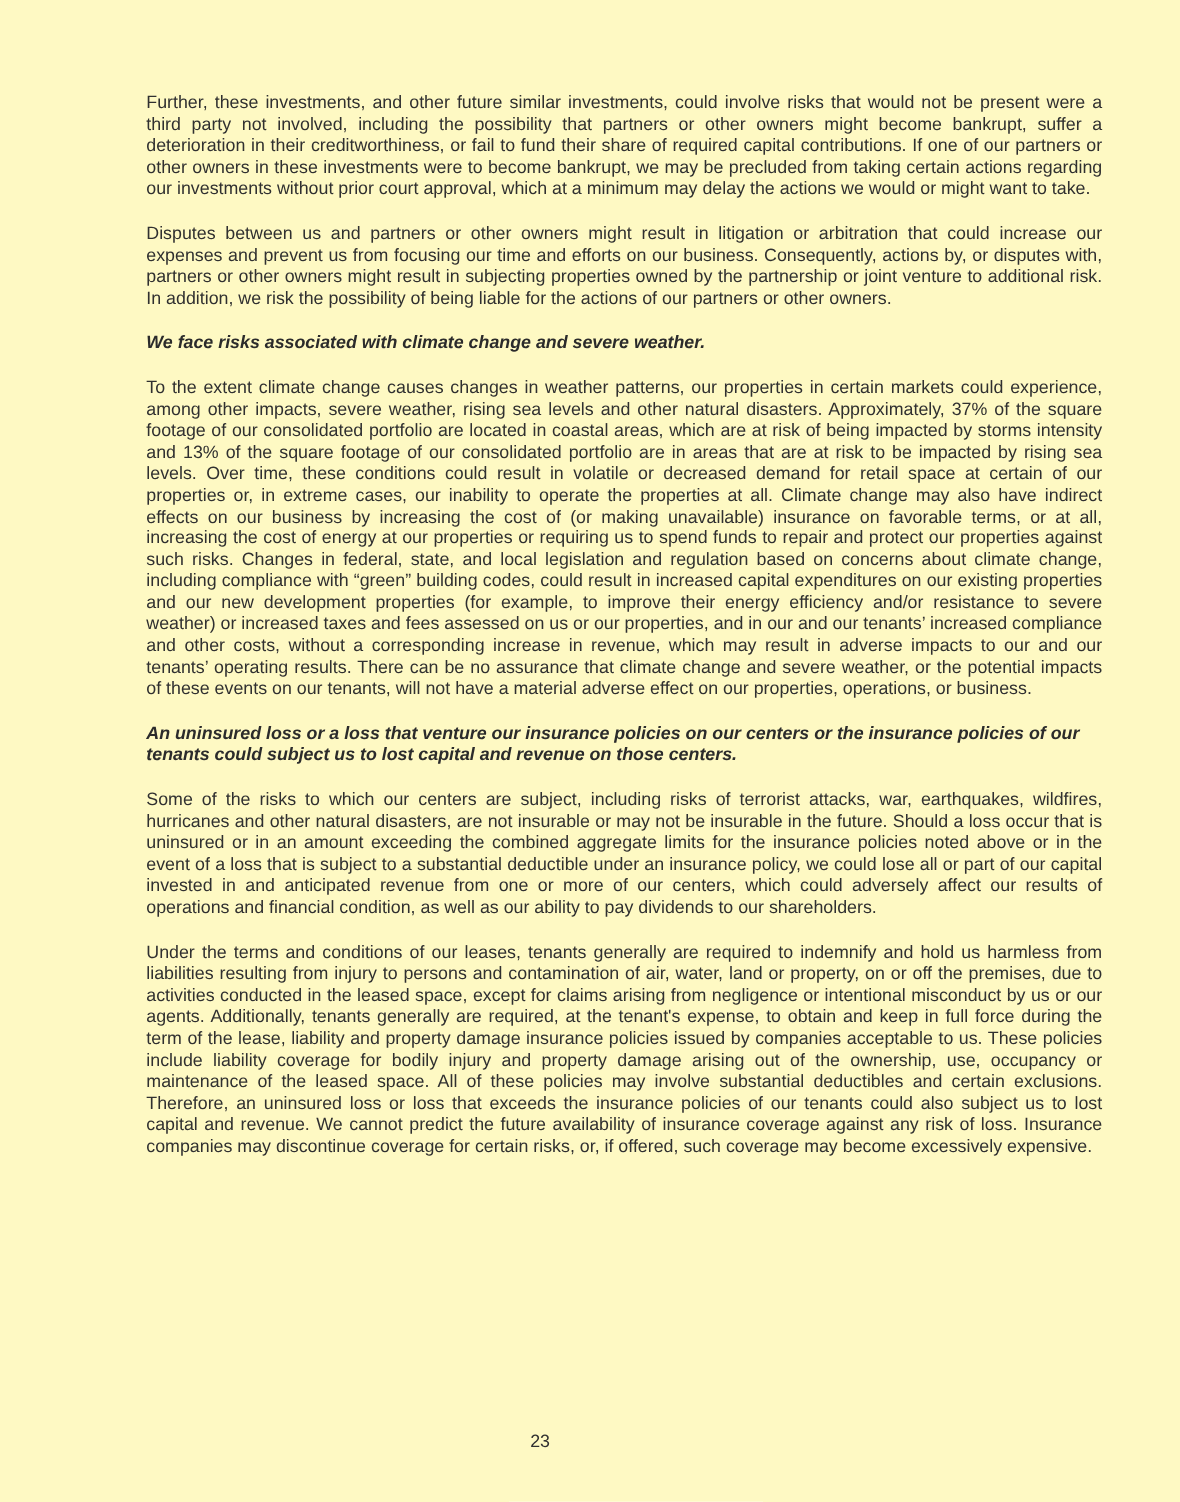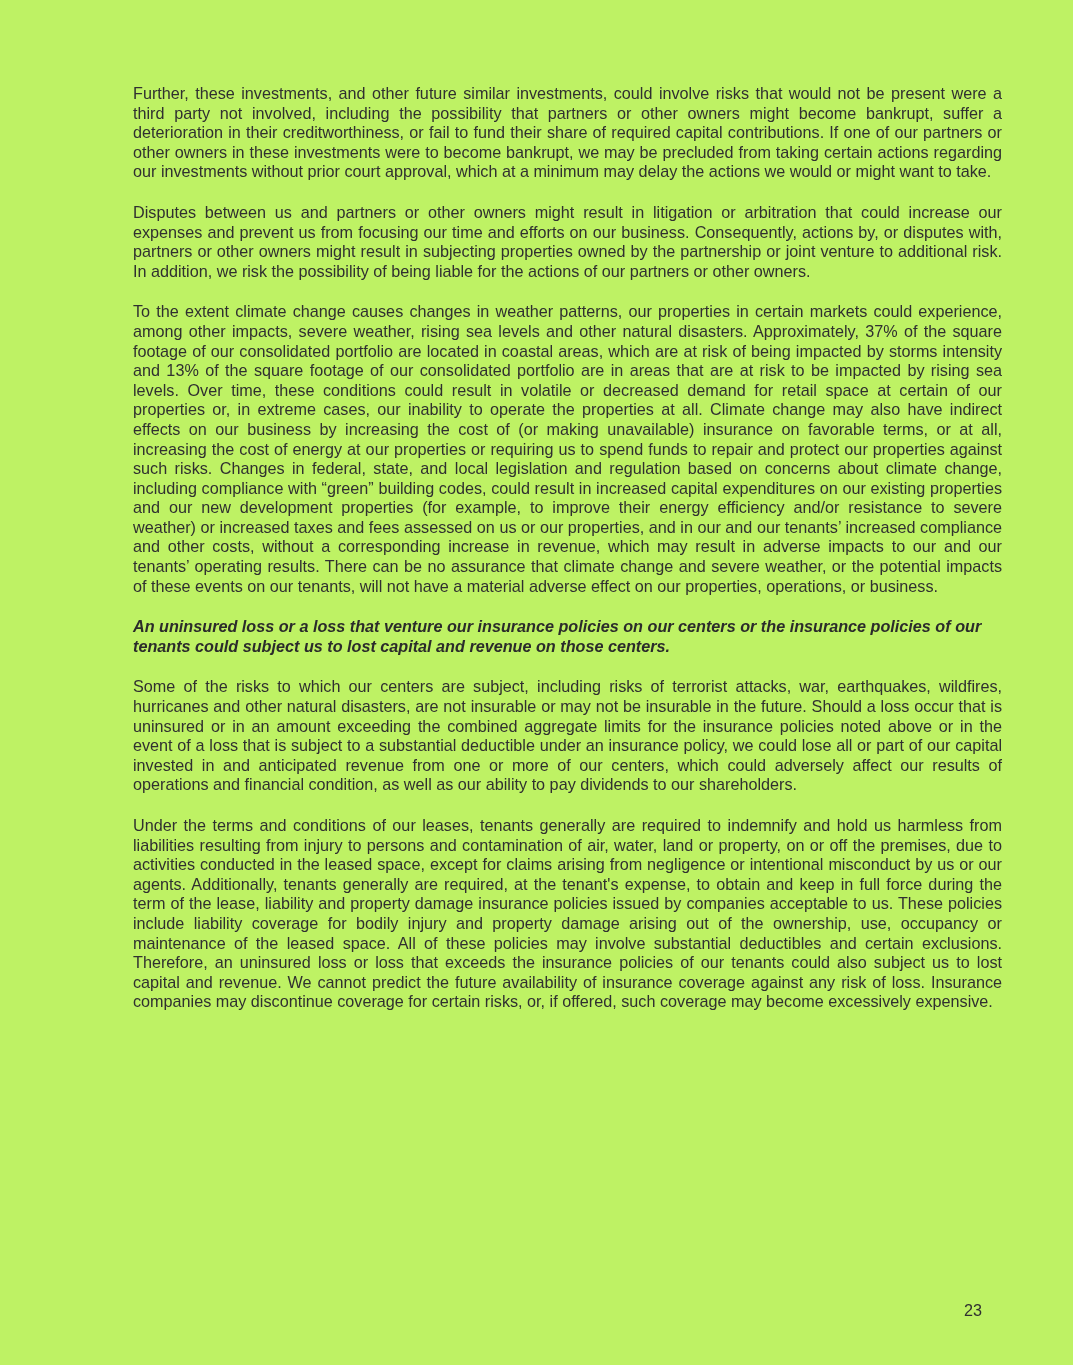--- a/index.html
+++ b/index.html
@@ -10,21 +10,21 @@
     width: 1073px;
     height: 1365px;
     background: #ffffff;
     position: relative;
     font-family: "Liberation Sans", sans-serif;
     overflow: hidden;
   }
   .page {
     position: absolute;
     inset: 0;
-    background: #bef264;
+    background: #fef9c3;
   }
   .content {
     position: absolute;
     left: 133px;
     top: 84px;
     width: 869px;
     color: #303030;
   }
   .para {
     font-size: 16.2px;
@@ -39,35 +39,36 @@
     font-style: italic;
     text-align: left;
     margin: 0 0 21px 0;
     color: #2b2b2b;
   }
   .page-footer {
     position: absolute;
     top: 1301px;
     left: 0;
     width: 982px;
-    text-align: right;
+    text-align: center;
     font-size: 16.2px;
     line-height: 19.6px;
     color: #303030;
   }
 </style>
 </head>
 <body>
 
 <div class="page">
   <main class="content">
     <p class="para">Further, these investments, and other future similar investments, could involve risks that would not be present were a third party not involved, including the possibility that partners or other owners might become bankrupt, suffer a deterioration in their creditworthiness, or fail to fund their share of required capital contributions. If one of our partners or other owners in these investments were to become bankrupt, we may be precluded from taking certain actions regarding our investments without prior court approval, which at a minimum may delay the actions we would or might want to take.</p>
 
     <p class="para">Disputes between us and partners or other owners might result in litigation or arbitration that could increase our expenses and prevent us from focusing our time and efforts on our business. Consequently, actions by, or disputes with, partners or other owners might result in subjecting properties owned by the partnership or joint venture to additional risk. In addition, we risk the possibility of being liable for the actions of our partners or other owners.</p>
 
+    <h2 class="heading">We face risks associated with climate change and severe weather.</h2>
 
     <p class="para">To the extent climate change causes changes in weather patterns, our properties in certain markets could experience, among other impacts, severe weather, rising sea levels and other natural disasters. Approximately, 37% of the square footage of our consolidated portfolio are located in coastal areas, which are at risk of being impacted by storms intensity and 13% of the square footage of our consolidated portfolio are in areas that are at risk to be impacted by rising sea levels. Over time, these conditions could result in volatile or decreased demand for retail space at certain of our properties or, in extreme cases, our inability to operate the properties at all. Climate change may also have indirect effects on our business by increasing the cost of (or making unavailable) insurance on favorable terms, or at all, increasing the cost of energy at our properties or requiring us to spend funds to repair and protect our properties against such risks. Changes in federal, state, and local legislation and regulation based on concerns about climate change, including compliance with “green” building codes, could result in increased capital expenditures on our existing properties and our new development properties (for example, to improve their energy efficiency and/or resistance to severe weather) or increased taxes and fees assessed on us or our properties, and in our and our tenants’ increased compliance and other costs, without a corresponding increase in revenue, which may result in adverse impacts to our and our tenants’ operating results. There can be no assurance that climate change and severe weather, or the potential impacts of these events on our tenants, will not have a material adverse effect on our properties, operations, or business.</p>
 
     <h2 class="heading">An uninsured loss or a loss that venture our insurance policies on our centers or the insurance policies of our tenants could subject us to lost capital and revenue on those centers.</h2>
 
     <p class="para">Some of the risks to which our centers are subject, including risks of terrorist attacks, war, earthquakes, wildfires, hurricanes and other natural disasters, are not insurable or may not be insurable in the future. Should a loss occur that is uninsured or in an amount exceeding the combined aggregate limits for the insurance policies noted above or in the event of a loss that is subject to a substantial deductible under an insurance policy, we could lose all or part of our capital invested in and anticipated revenue from one or more of our centers, which could adversely affect our results of operations and financial condition, as well as our ability to pay dividends to our shareholders.</p>
 
     <p class="para">Under the terms and conditions of our leases, tenants generally are required to indemnify and hold us harmless from liabilities resulting from injury to persons and contamination of air, water, land or property, on or off the premises, due to activities conducted in the leased space, except for claims arising from negligence or intentional misconduct by us or our agents. Additionally, tenants generally are required, at the tenant's expense, to obtain and keep in full force during the term of the lease, liability and property damage insurance policies issued by companies acceptable to us. These policies include liability coverage for bodily injury and property damage arising out of the ownership, use, occupancy or maintenance of the leased space. All of these policies may involve substantial deductibles and certain exclusions. Therefore, an uninsured loss or loss that exceeds the insurance policies of our tenants could also subject us to lost capital and revenue. We cannot predict the future availability of insurance coverage against any risk of loss. Insurance companies may discontinue coverage for certain risks, or, if offered, such coverage may become excessively expensive.</p>
   </main>
 

